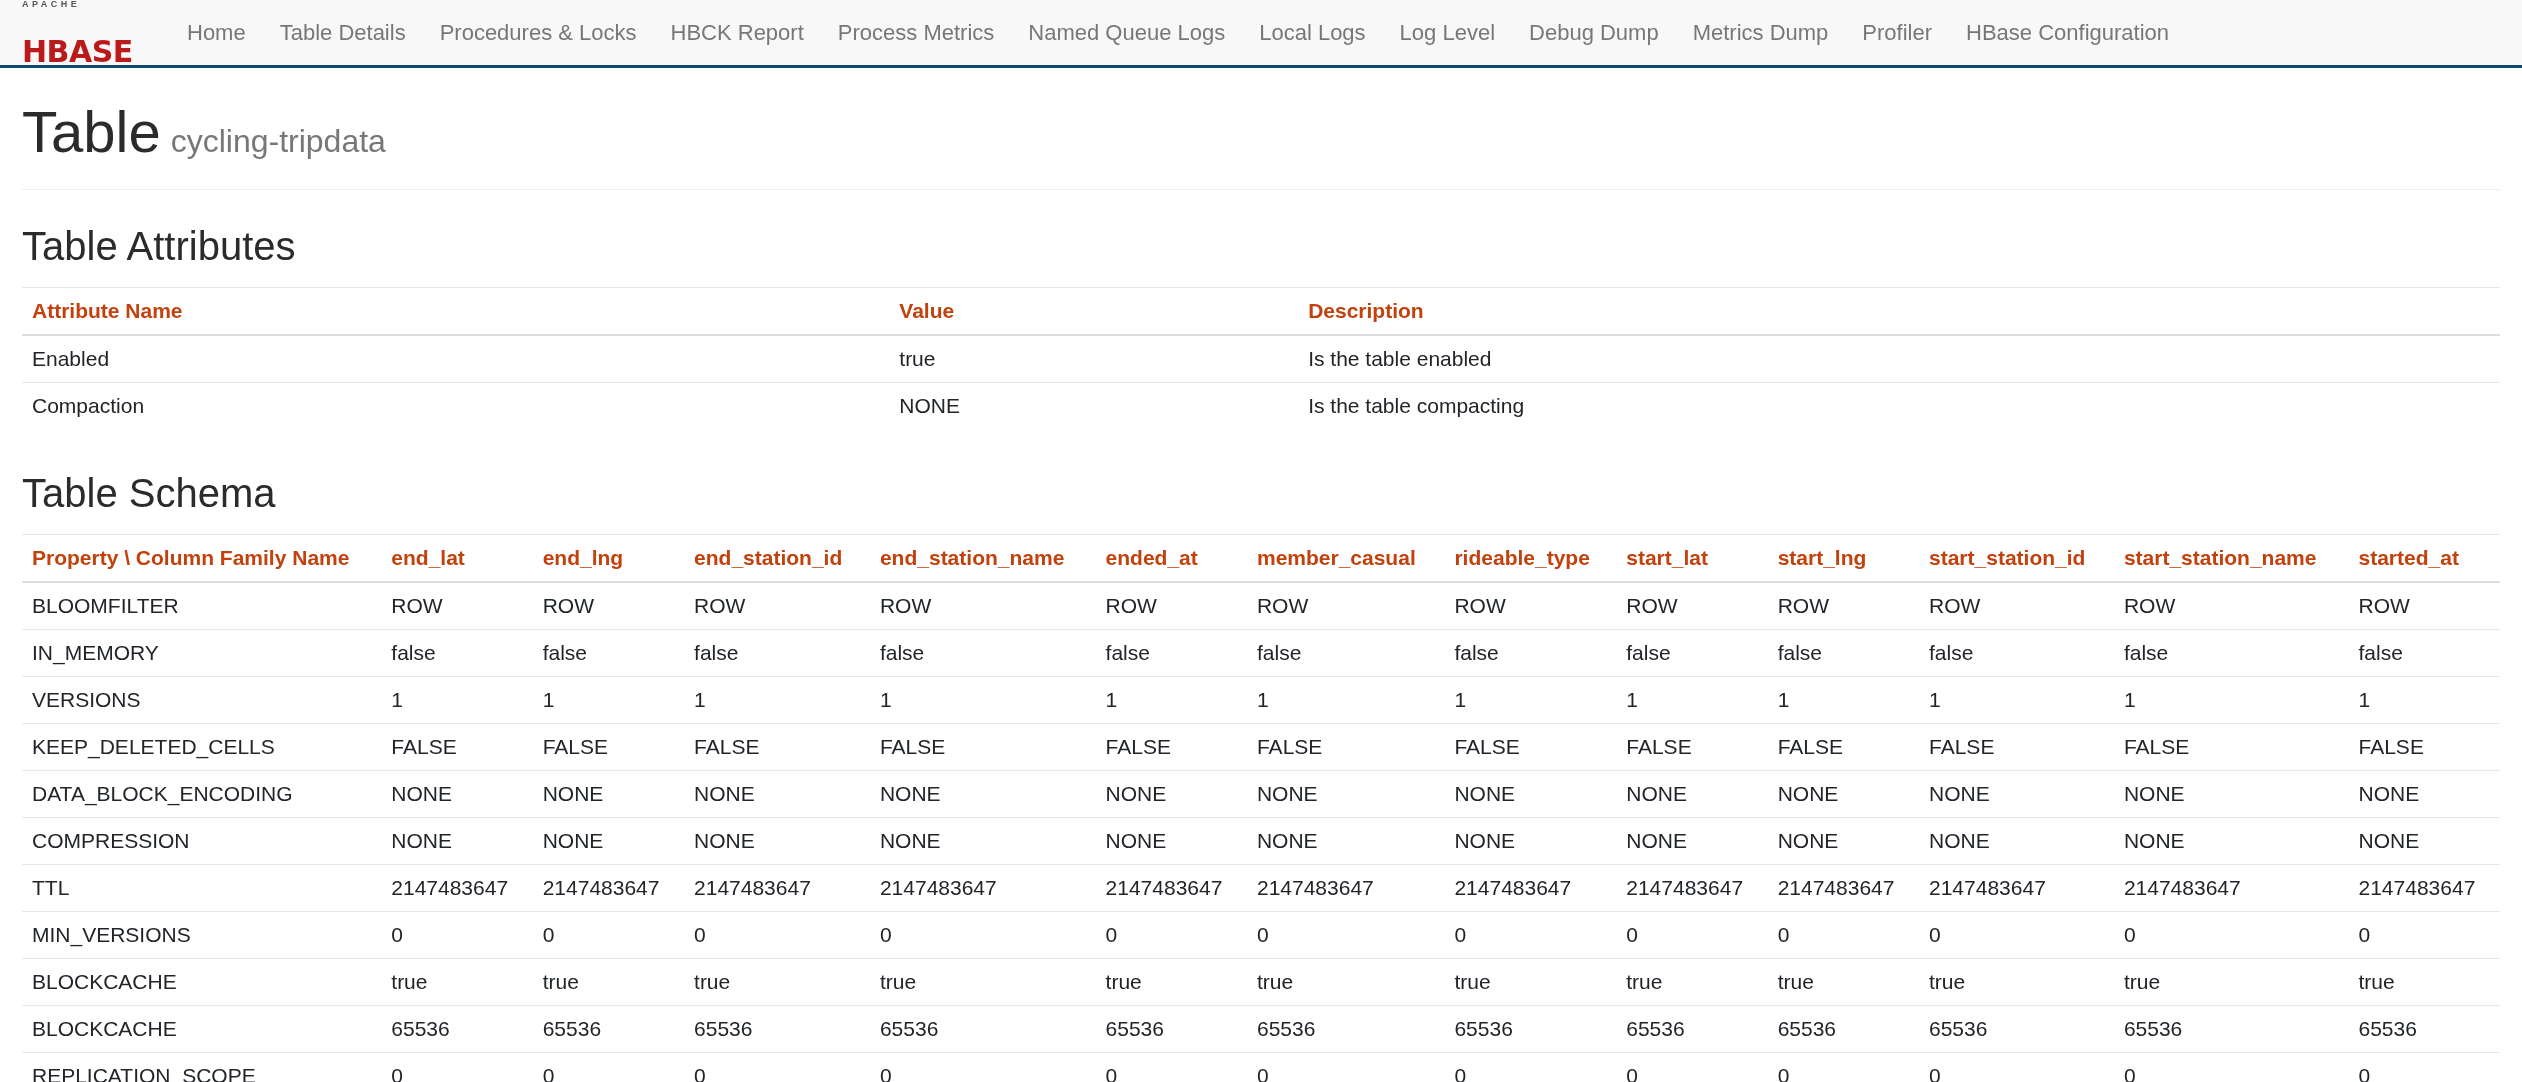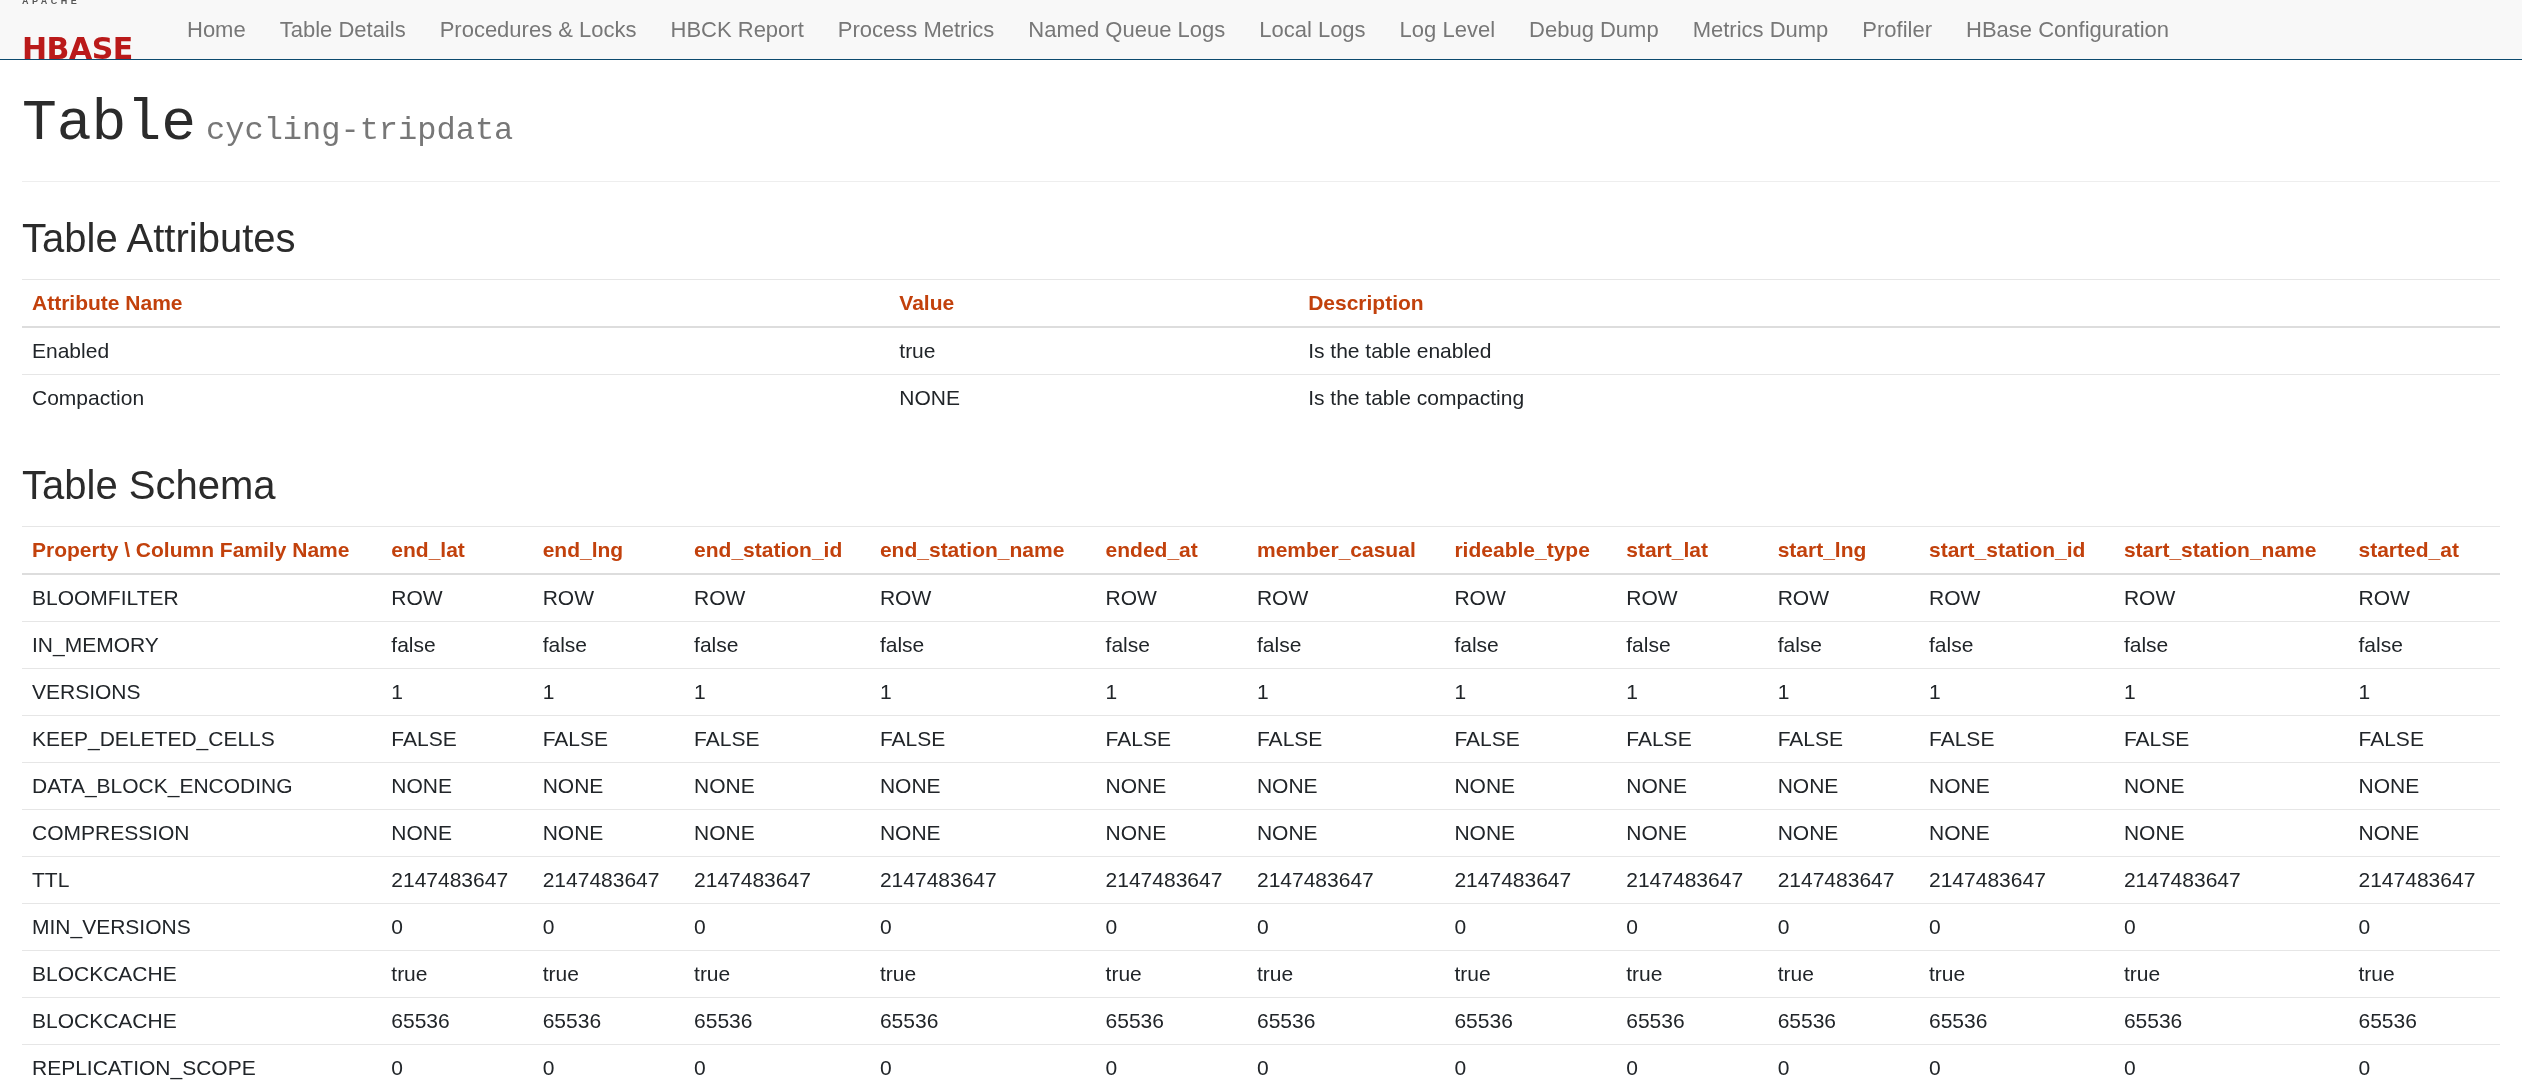--- a/index.html
+++ b/index.html
@@ -6,23 +6,23 @@
   html, body {
     margin: 0; padding: 0;
     background: #ffffff;
     font-family: "Liberation Sans", sans-serif;
     color: #212529;
   }
   body { width: 2522px; min-height: 1082px; font-size: 22px; }
 
   
   .navbar {
-    height: 60px;
+    height: 68px;
     background: #f8f8f8;
-    border-bottom: 1px solid #0c4a6e;
+    border-bottom: 3px solid #0c4a6e;
     display: flex;
     align-items: center;
     padding: 0 22px;
   }
   .brand {
     width: 118px;
     height: 44px;
     margin-right: 30px;
     display: flex;
     flex-direction: column;
@@ -62,21 +62,21 @@
     padding-bottom: 26px;
     border-bottom: 1px solid #eee;
     margin-bottom: 34px;
   }
   .page-header h1 {
     margin: 0;
     font-size: 58px;
     font-weight: 500;
     line-height: 1.05;
     color: #2b2b2b;
-    font-family: Liberation Mono, monospace;
+    font-family: Liberation Sans, sans-serif;
   }
   .page-header h1 small {
     font-size: 32px;
     color: #777;
     font-weight: 400;
     margin-left: 10px;
   }
 
   h2.section {
     font-size: 40px;

